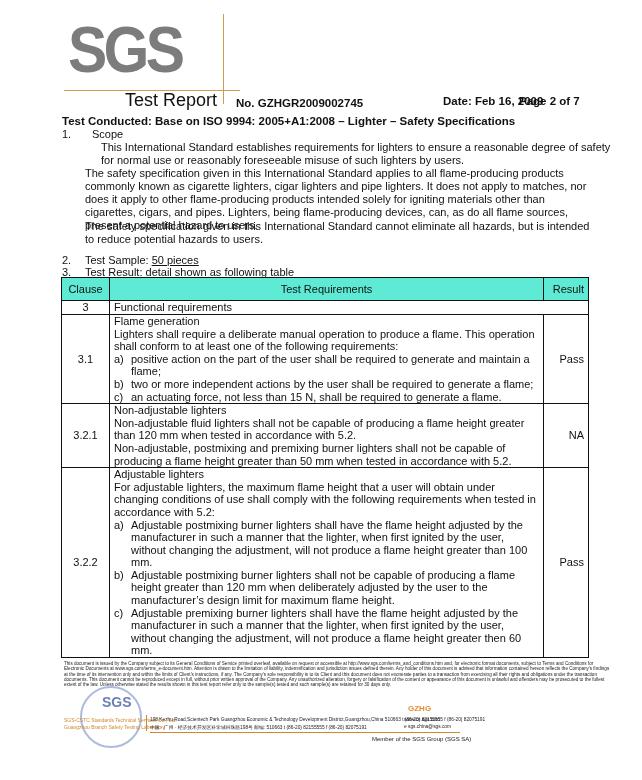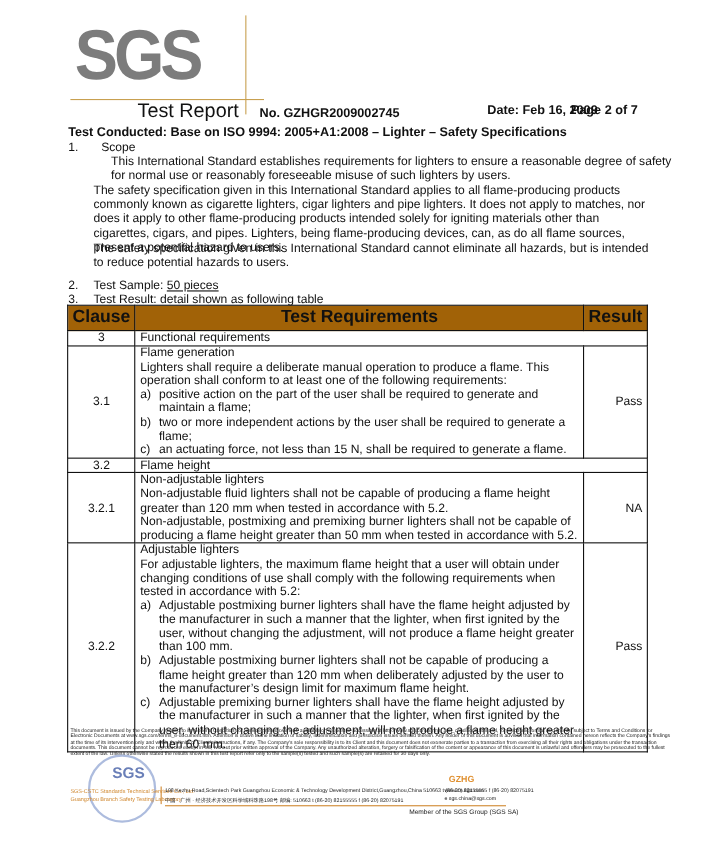--- a/index.html
+++ b/index.html
@@ -16,21 +16,21 @@
   #hdr-date { left:399px; top:95px; font-size:11.5px; font-weight:bold;margin-left:44px; }
   #hdr-page { left:519px; top:95px; font-size:11.5px; font-weight:bold; }
   #test-conducted { left:62px; top:115px; font-size:11.5px; font-weight:bold; }
 
   .para { position:absolute; font-size:11px; line-height:13px; }
   .num { position:absolute; font-size:11px; line-height:13px; }
 
   
   #tbl { position:absolute; left:61px; top:277px; width:528px; border-collapse:collapse; font-size:11px; line-height:12.6px; }
   #tbl td, #tbl th { border:1.5px solid #111; padding:0 4px; vertical-align:middle; }
-  #tbl th { background:#a16207; height:22px; font-weight:bold; font-size:16px; }
+  #tbl th { background:#5eead4; height:22px; font-weight:normal; font-size:11px; }
   #tbl .c1 { width:39px; text-align:center; }
   #tbl .c3 { width:36px; text-align:right; }
   #tbl td.req { text-align:left; }
   .li { display:flex; }
   .li .lbl { width:17px; flex:none; }
   .li .txt { flex:1; }
 
   
   #disclaimer { left:64px; top:661px; width:548px; font-size:4.6px; line-height:5.3px; color:#222; }
   #stamp { left:80px; top:686px; width:58px; height:58px; border:2px solid #8aa0d0; border-radius:50%; opacity:0.7; }
@@ -100,24 +100,20 @@
             <span class="txt">two or more independent actions by the user shall be required to generate a flame;</span>
           </div>
         <div class="li">
             <span class="lbl">c)</span>
             <span class="txt">an actuating force, not less than 15 N, shall be required to generate a flame.</span>
           </div>
       </td>
       <td class="c3">Pass</td>
     </tr>
     <tr>
-      <td class="c1">3.2</td>
-      <td class="req" colspan="2">Flame height</td>
-    </tr>
-    <tr>
       <td class="c1">3.2.1</td>
       <td class="req">
         <div>Non-adjustable lighters</div>
         <div>Non-adjustable fluid lighters shall not be capable of producing a flame height greater than 120 mm when tested in accordance with 5.2.</div>
         <div>Non-adjustable, postmixing and premixing burner lighters shall not be capable of producing a flame height greater than 50 mm when tested in accordance with 5.2.</div>
       </td>
       <td class="c3">NA</td>
     </tr>
     <tr>
       <td class="c1">3.2.2</td>

